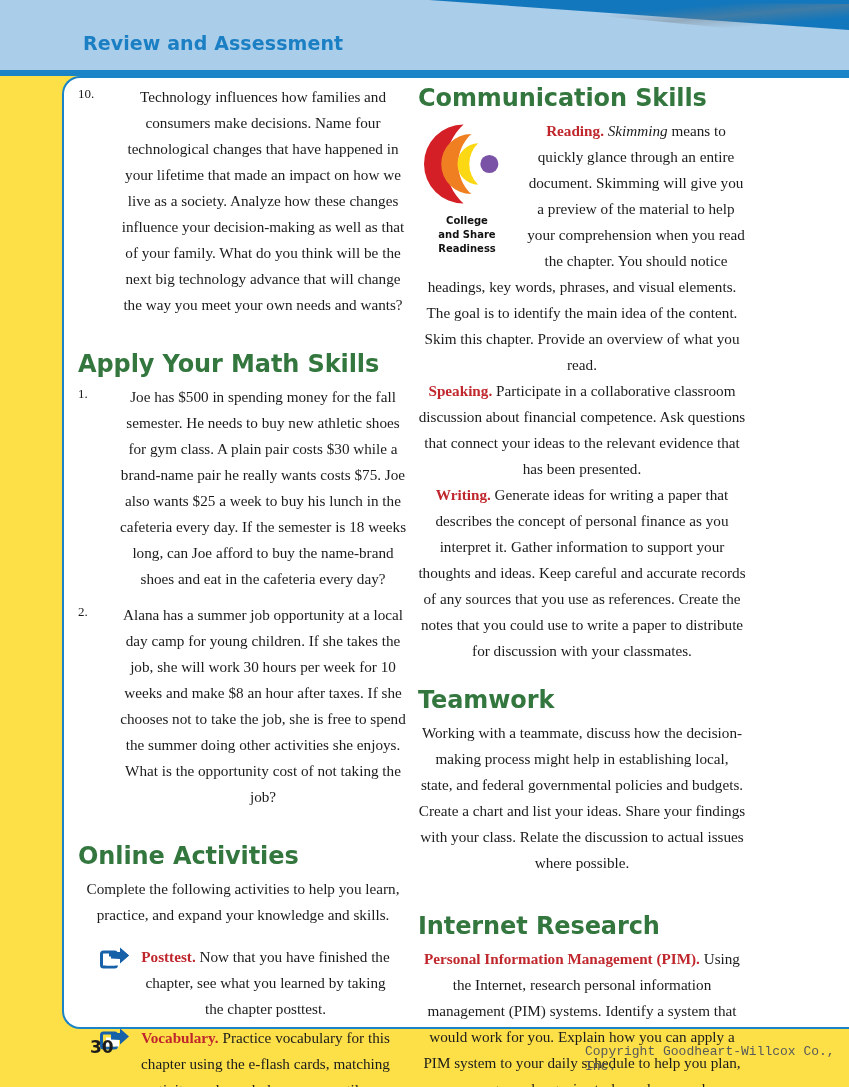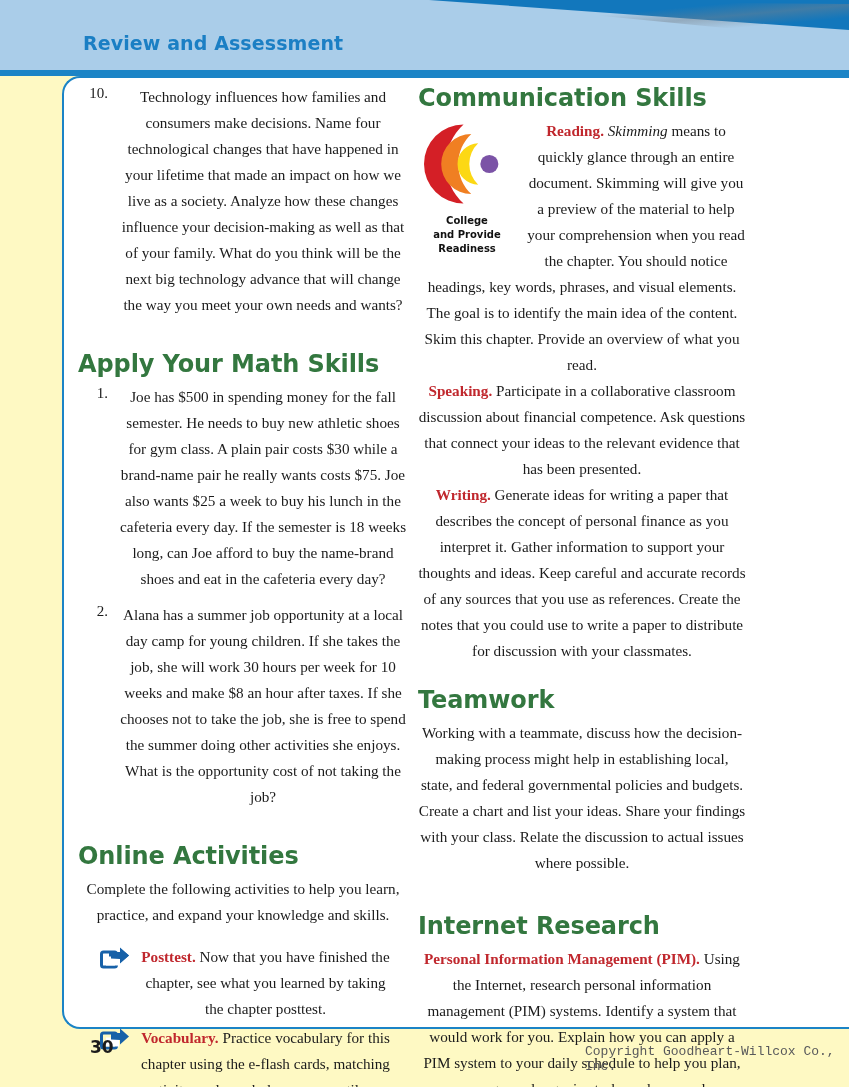--- a/index.html
+++ b/index.html
@@ -8,21 +8,21 @@
     background: #ffffff;
   }
   body {
     font-family: "Liberation Serif", serif;
   }
   .page {
     position: relative;
     width: 849px;
     height: 1087px;
     overflow: hidden;
-    background: #fef9c3;
+    background: #fde047;
   }
 
   
   .banner {
     position: absolute;
     left: 0;
     top: 0;
     width: 849px;
     height: 76px;
     background: #aacde9;
@@ -131,23 +131,22 @@
   .num-item {
     position: relative;
     padding-left: 40px;
     margin-bottom: 10px;
   }
   .num-item .num {
     position: absolute;
     left: 0;
     top: 0;
     width: 30px;
-    text-align: right;
     font-family: "Liberation Serif", serif;
-    font-size: 15px;
+    font-size: 13px;
     line-height: 19.7px;
     color: #1b1b1b;
   }
 
   
   .act-list { margin: 16px; padding: 0; list-style: none; }
   .act-item {
     position: relative;
     padding-left: 45px;
     margin-bottom: 3px;
@@ -293,21 +292,21 @@
           <span class="ccr-logo">
             <svg width="86" height="86" viewBox="0 0 100 100">
               <path d="M46 4 A46 46 0 1 0 46 96 A62 62 0 0 1 46 4 Z" fill="#d41f26"></path>
               <path d="M55 15 A35 35 0 1 0 55 85 A48 48 0 0 1 55 15 Z" fill="#f07f22"></path>
               <path d="M63 26 A24 24 0 1 0 63 74 A33 33 0 0 1 63 26 Z" fill="#fcd814"></path>
               <circle cx="76" cy="50" r="10.5" fill="#7b53a6"></circle>
             </svg>
           </span>
           <div class="ccr-caption">
             <div>College</div>
-            <div>and Provide</div>
+            <div>and Share</div>
             <div>Readiness</div>
           </div>
         </div>
 
         <p class="body-text"><span class="red-lead">Reading.</span> <span class="ital">Skimming</span><span> means to quickly glance through an entire document. Skimming will give you a preview of the material to help your comprehension when you read the chapter. You should notice headings, key words, phrases, and visual elements. The goal is to identify the main idea of the content. Skim this chapter. Provide an overview of what you read.</span></p>
       </div>
 
       <p class="body-text"><span class="red-lead">Speaking.</span><span> Participate in a collaborative classroom discussion about financial competence. Ask questions that connect your ideas to the relevant evidence that has been presented.</span></p>
 
       <p class="body-text"><span class="red-lead">Writing.</span><span> Generate ideas for writing a paper that describes the concept of personal finance as you interpret it. Gather information to support your thoughts and ideas. Keep careful and accurate records of any sources that you use as references. Create the notes that you could use to write a paper to distribute for discussion with your classmates.</span></p>

